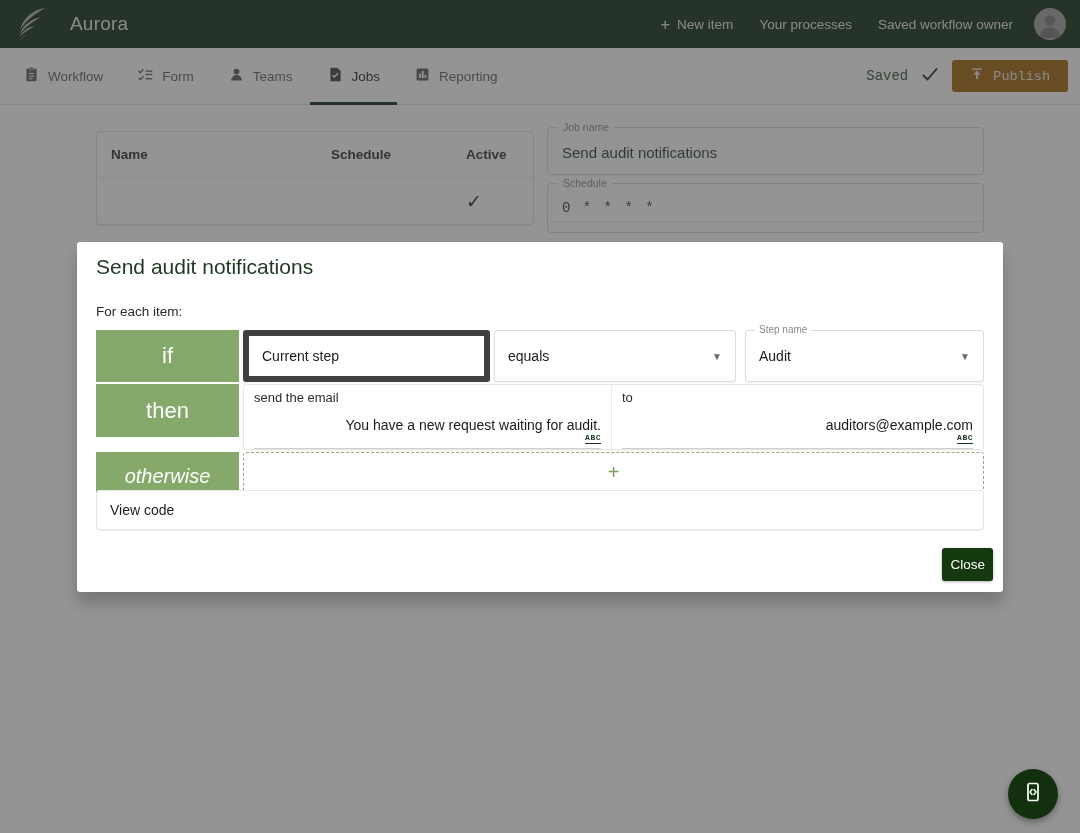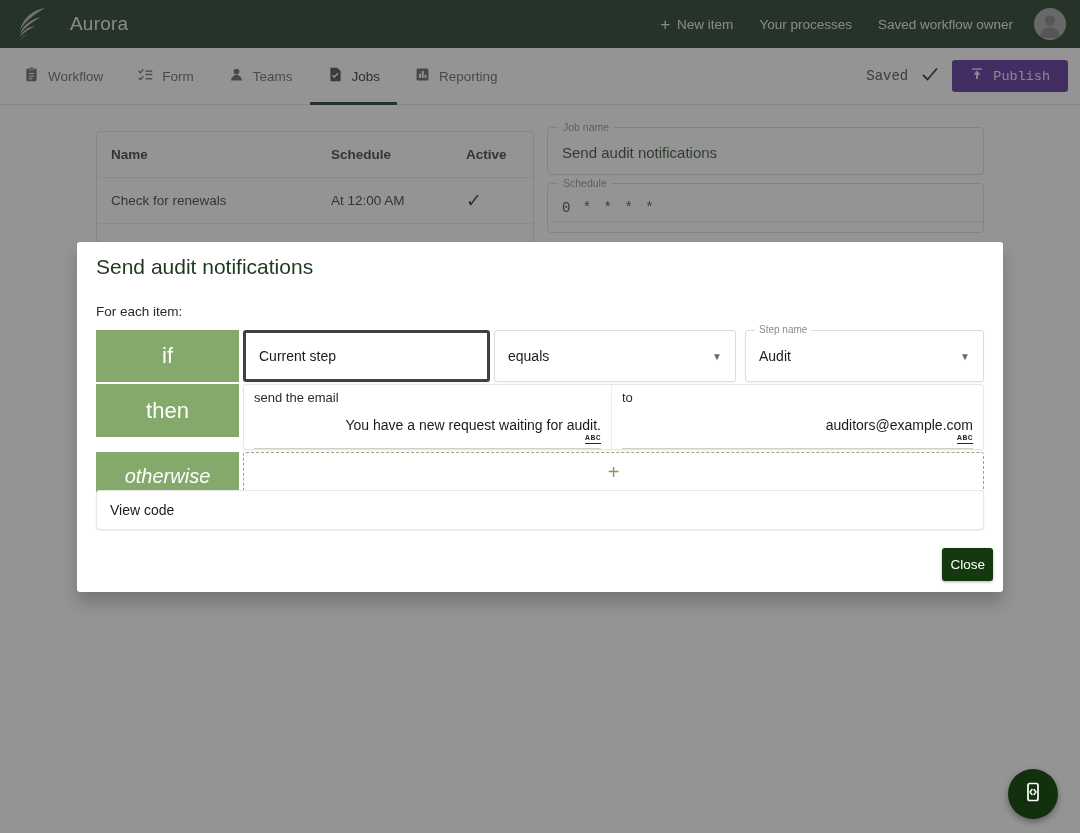--- a/index.html
+++ b/index.html
@@ -45,21 +45,21 @@
   }
   .nav-item:first-child { margin-left:6px; }
   .nav-item.active { color:#1b1b1b; }
   .nav-item.active:after {
     content:""; position:absolute; left:0; right:0; bottom:0; height:3px; background:#0d2810;
   }
   .nav-right { margin-left:auto; display:flex; align-items:center; padding-right:12px; gap:12px;font-family:Liberation Mono, monospace; }
   .saved-text { color:#2c4a2e; font-size:14px; }
   .check-mark { color:#1b1b1b; }
   .publish-btn {
-    background:#4c1d95; color:#e8e8e8; font-size:13.5px; border:none;
+    background:#a16207; color:#e8e8e8; font-size:13.5px; border:none;
     height:32px; padding:0 18px; border-radius:3px; display:flex; align-items:center; gap:9px;
     cursor:pointer; font-family:inherit;
   }
 
   
   .page-body { position:absolute; left:0; top:105px; width:1080px; height:728px; background:#ffffff; }
 
   .jobs-table {
     position:absolute; left:96px; top:26px; width:438px;
     background:#fff; border:1px solid #e0e0e0; border-radius:4px;
@@ -111,21 +111,21 @@
   }
   .kw.if { height:52px; }
   .kw.then { height:53px; }
   .kw.otherwise { height:48px; font-size:20px;font-style:italic; }
 
   .row-if { margin-bottom:2px; }
   .row-then { margin-bottom:2px; }
 
   .if-fields { flex:1; display:flex; gap:4px; padding-left:4px; }
   .plain-box {
-    background:#fff; border:3px solid #404040; border-radius:3px;
+    background:#fff; border:6px solid #404040; border-radius:3px;
     display:flex; align-items:center; padding:0 13px; font-size:14px; color:#1b1b1b;
     box-shadow:0 1px 2px rgba(0,0,0,.05);
   }
   .select-box {
     background:#fff; border:1px solid #dcdcdc; border-radius:3px;
     display:flex; align-items:center; padding:0 13px; font-size:14px; color:#1b1b1b;
     position:relative; cursor:pointer; box-shadow:0 1px 2px rgba(0,0,0,.05);
   }
   .caret { margin-left:auto; color:#6b6b6b; font-size:10px; }
   .select-legend {
@@ -294,25 +294,20 @@
 
   <div class="page-body">
 
     <div class="jobs-table">
       <div class="jt-head">
         <div class="col-name">Name</div>
         <div class="col-sched">Schedule</div>
         <div class="col-active">Active</div>
       </div>
       <div class="jt-row">
-        <div class="col-name">Check for renewals</div>
-        <div class="col-sched">At 12:00 AM</div>
-        <div class="col-active tick">✓</div>
-      </div>
-      <div class="jt-row">
         <div class="col-name"></div>
         <div class="col-sched"></div>
         <div class="col-active tick">✓</div>
       </div>
     </div>
 
     <div class="fieldset-box" style="left:547px; top:22px; width:437px; height:48px;">
       <span class="fieldset-legend">Job name</span>
       <div class="field-value">Send audit notifications</div>
     </div>

